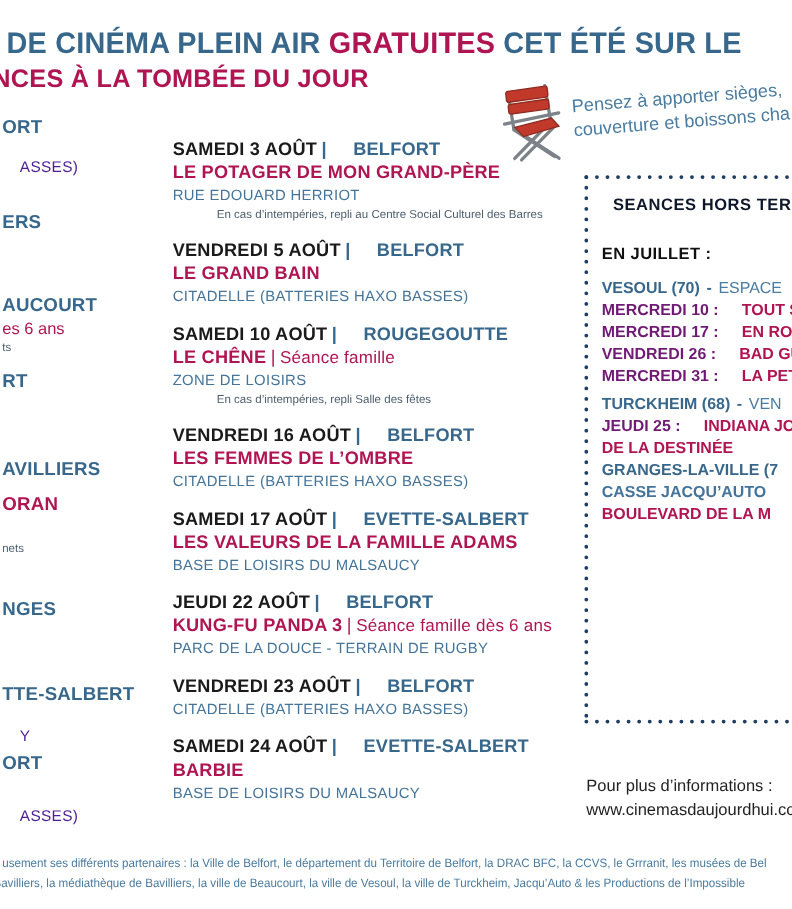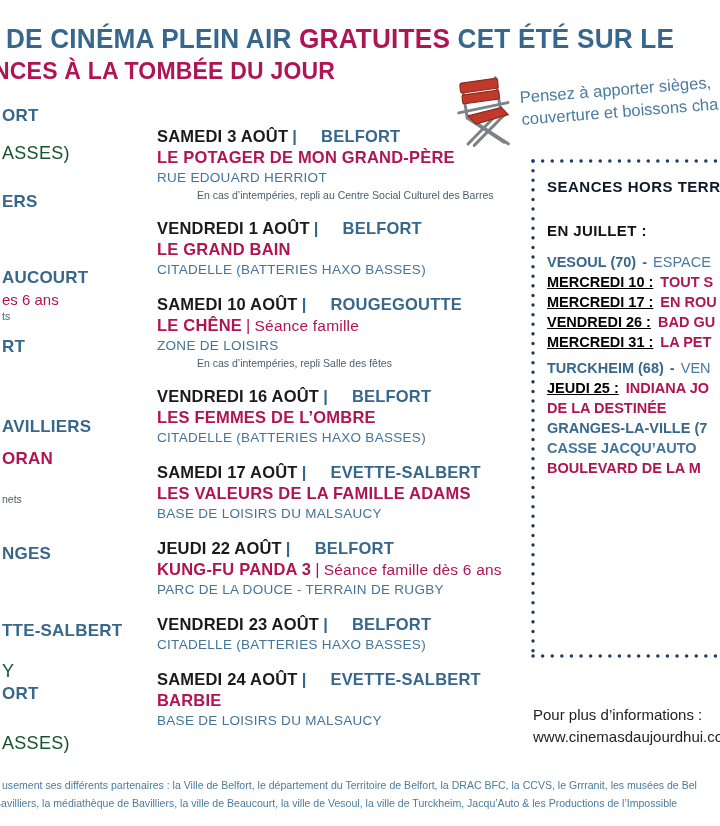--- a/index.html
+++ b/index.html
@@ -16,21 +16,21 @@
   
   .chair{position:absolute;left:455px;top:76px;transform:rotate(-6deg);}
   .bring{position:absolute;left:519px;top:86px;font-size:16.5px;color:#4A7BA0;line-height:22px;
          transform:rotate(-4.5deg);transform-origin:left top;white-space:nowrap;}
 
   
   .frag{position:absolute;left:0;padding-left:2px;white-space:nowrap;}
   .f-city {font-size:17px;font-weight:bold;color:#38678C;letter-spacing:.2px;}
   .f-title{font-size:17px;font-weight:bold;color:#B01553;letter-spacing:.2px;}
   .f-sub  {font-size:15px;color:#B01553;}
-  .f-place{font-size:18px;color:#14532d;letter-spacing:.3px;}
+  .f-place{font-size:14px;color:#4c1d95;letter-spacing:.3px;margin-left:16px;}
   .f-note {font-size:10.5px;color:#4C5E6D;}
 
   
   .events{position:absolute;left:157px;top:126px;width:370px;}
   .event{margin-bottom:15px;}
   .event-date-line{font-size:16.5px;font-weight:bold;line-height:21px;color:#1a1a1a;letter-spacing:.2px;}
   .ev-pipe{color:#38678C;font-weight:bold;margin:0 4px;}
   .ev-city{color:#38678C;margin-left:20px;}
   .event-title-line{font-size:16.5px;line-height:21px;color:#B01553;letter-spacing:.2px;}
   .ev-title{font-weight:bold;}
@@ -42,21 +42,21 @@
   
   .box-border{position:absolute;left:529px;top:157px;}
   .box-content{position:absolute;left:547px;top:178px;white-space:nowrap;}
   .bx-heading{font-size:15px;font-weight:bold;color:#0f172a;letter-spacing:.5px;line-height:18px;margin-bottom:26px;text-align:right;}
   .bx-month{font-size:15px;font-weight:bold;color:#111;letter-spacing:.4px;line-height:18px;margin-bottom:12px;}
   .bx-venue{font-size:14.5px;line-height:20px;}
   .bv-city{font-weight:bold;color:#38678C;}
   .bv-sep{font-weight:bold;color:#38678C;margin:0 2px;}
   .bv-place{color:#4A7BA0;}
   .bx-film{font-size:14.5px;line-height:20px;}
-  .bf-date{font-weight:bold;color:#000000;margin-right:7px;text-decoration:underline;}
+  .bf-date{font-weight:bold;color:#701a75;margin-right:21px;}
   .bf-title{font-weight:bold;color:#B01553;}
   .bx-turck{margin-top:6px;}
   .bx-cont{font-size:14.5px;line-height:20px;font-weight:bold;color:#B01553;}
   .bx-aout{margin-top:60px;margin-bottom:2px;}
   .bx-line-blue{font-size:14.5px;line-height:20px;font-weight:bold;color:#38678C;}
   .bx-line-blue2{font-size:14.5px;line-height:20px;font-weight:600;color:#44749A;}
   .bx-line-red{font-size:14.5px;line-height:20px;font-weight:bold;color:#B01553;}
   .bx-closing{margin-top:16px;font-size:14px;line-height:20px;color:#2E3B47;}
   .bx-closing .lt{color:#4A7BA0;}
 
@@ -134,21 +134,21 @@
   <div class="events">
 
       <div class="event">
         <div class="event-date-line"><span class="ev-date">SAMEDI 3 AOÛT</span><span class="ev-pipe">|</span><span class="ev-city">BELFORT</span></div>
         <div class="event-title-line"><span class="ev-title">LE POTAGER DE MON GRAND-PÈRE</span></div>
         <div class="ev-place">RUE EDOUARD HERRIOT</div>
         <div class="ev-note">En cas d’intempéries, repli au Centre Social Culturel des Barres</div>
       </div>
 
       <div class="event">
-        <div class="event-date-line"><span class="ev-date">VENDREDI 1 AOÛT</span><span class="ev-pipe">|</span><span class="ev-city">BELFORT</span></div>
+        <div class="event-date-line"><span class="ev-date">VENDREDI 5 AOÛT</span><span class="ev-pipe">|</span><span class="ev-city">BELFORT</span></div>
         <div class="event-title-line"><span class="ev-title">LE GRAND BAIN</span></div>
         <div class="ev-place">CITADELLE (BATTERIES HAXO BASSES)</div>
 
       </div>
 
       <div class="event">
         <div class="event-date-line"><span class="ev-date">SAMEDI 10 AOÛT</span><span class="ev-pipe">|</span><span class="ev-city">ROUGEGOUTTE</span></div>
         <div class="event-title-line"><span class="ev-title">LE CHÊNE</span><span><span class="ev-pipe-red">|</span><span class="ev-sub">Séance famille</span></span></div>
         <div class="ev-place">ZONE DE LOISIRS</div>
         <div class="ev-note">En cas d’intempéries, repli Salle des fêtes</div>

